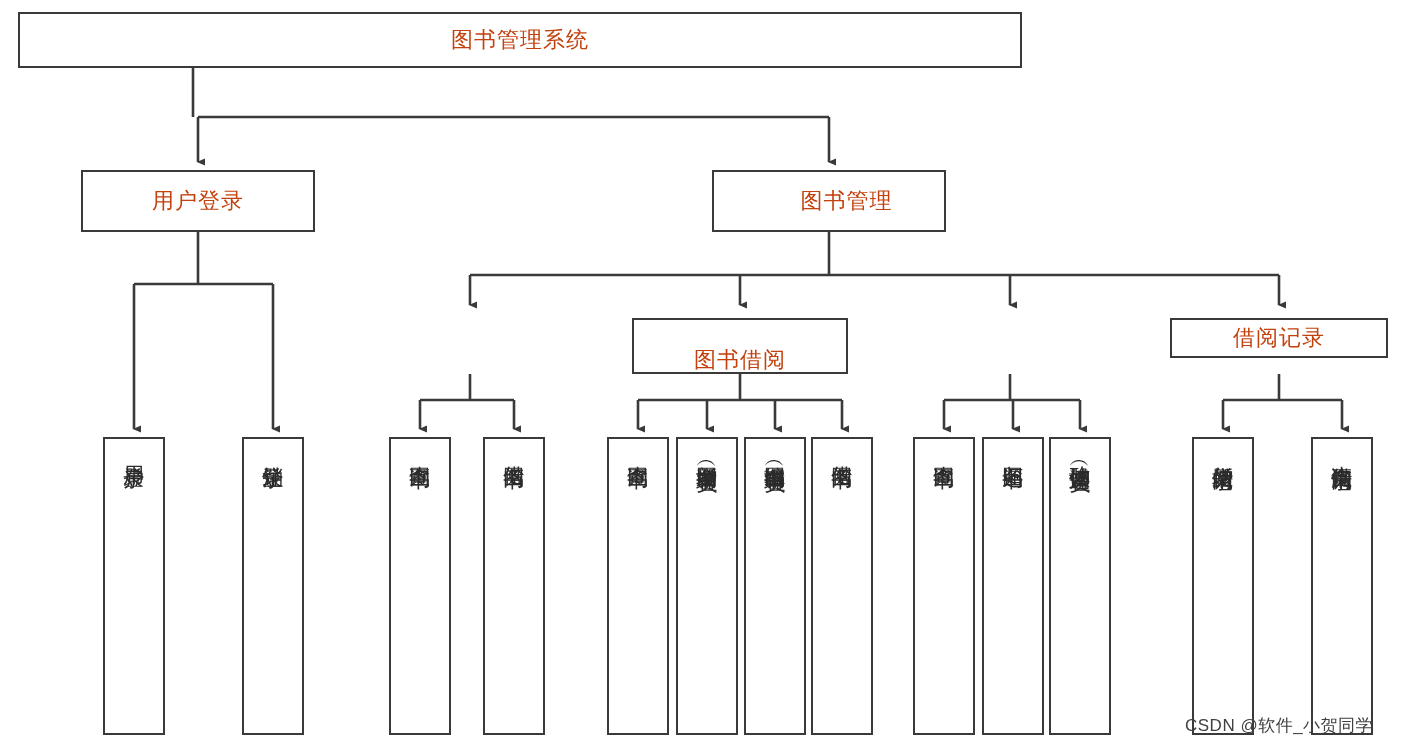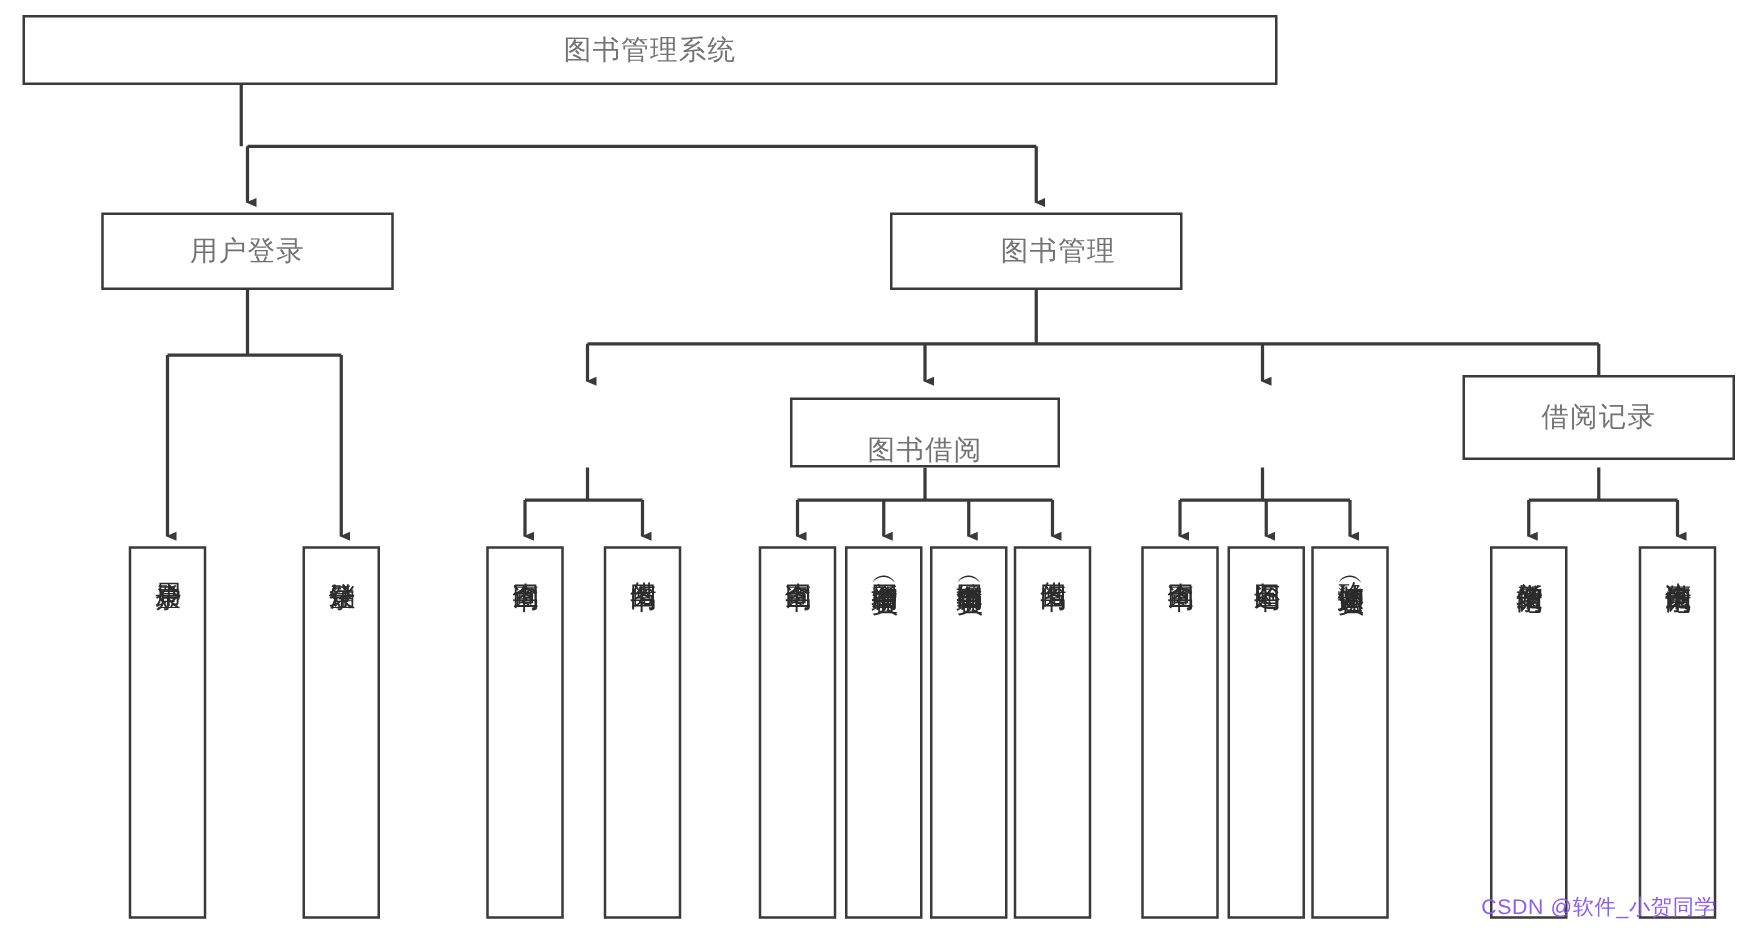--- a/index.html
+++ b/index.html
@@ -35,42 +35,42 @@
     color: #2b2b2b;
   }
   .node-box.root {
     border-width: 2px;
   }
   .node-label-h {
     font-size: 22px;
     line-height: 1.1;
     letter-spacing: 1px;
     white-space: nowrap;
-    color: #737373;
+    color: #c2410c;
   }
   .node-box.leaf {
     align-items: flex-start;
     justify-content: center;
     padding-top: 10px;
   }
   .node-label-v {
     font-size: 21px;
     line-height: 1.12;
     letter-spacing: 1px;
     writing-mode: vertical-rl;
     text-orientation: upright;
     white-space: nowrap;
     color: #2b2b2b;
   }
   .watermark {
     position: absolute;
     left: 1185px;
     top: 714px;
     font-size: 17px;
-    color: #8b5cf6;
+    color: #404040;
     white-space: nowrap;
     letter-spacing: 0.5px;
     pointer-events: none;
     text-align: center;
   }
 </style>
 </head>
 <body>
 
 <div id="diagram-root">
@@ -137,21 +137,21 @@
   <div class="node-box" style="left:712px; top:170px; width:234px; height:62px;padding-left:35px;">
     <span class="node-label-h">图书管理</span>
   </div>
 
 
   <div class="node-box" style="left:632px; top:318px; width:216px; height:56px;align-items:flex-end;">
     <span class="node-label-h">图书借阅</span>
   </div>
 
 
-  <div class="node-box" style="left:1170px; top:300px; width:218px; height:68px;">
+  <div class="node-box" style="left:1170px; top:318px; width:218px; height:40px;">
     <span class="node-label-h">借阅记录</span>
   </div>
 
   <div class="node-box leaf" style="left:103px; top:437px; width:62px; height:298px;">
     <span class="node-label-v">用户登录</span>
   </div>
   <div class="node-box leaf" style="left:242px; top:437px; width:62px; height:298px;">
     <span class="node-label-v">注销登录</span>
   </div>
 

